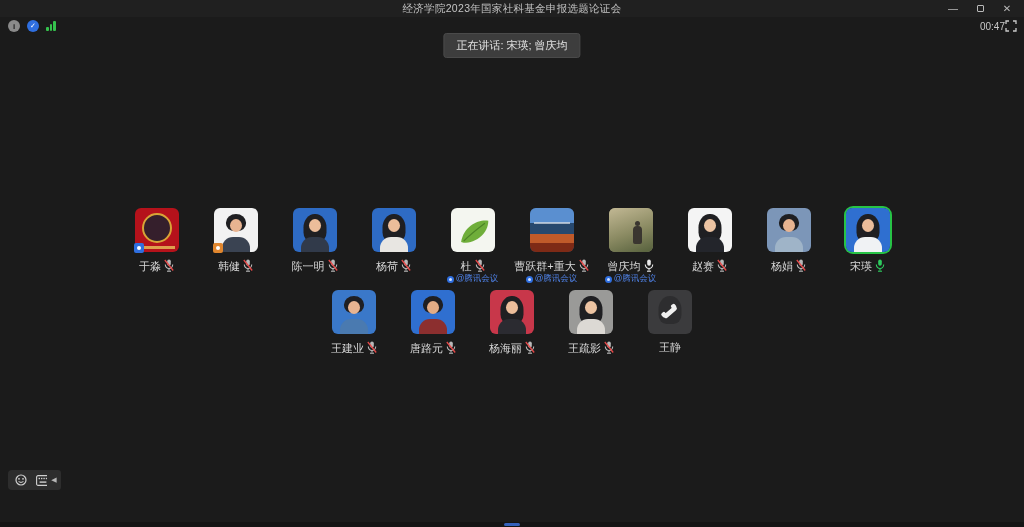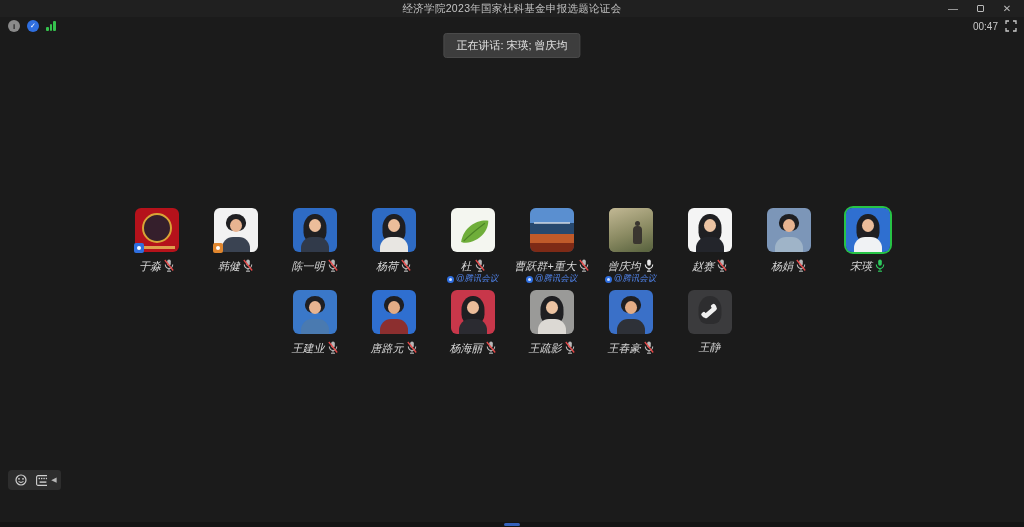--- a/index.html
+++ b/index.html
@@ -22,31 +22,31 @@
   
   .hdr-left { position:absolute; top:20px; left:8px; display:flex; gap:7px; align-items:center; }
   .info-circle { width:12px; height:12px; border-radius:50%; background:#8a8a8a; color:#1b1b1b;
                  font-size:8px; font-weight:bold; display:flex; align-items:center; justify-content:center; }
   .shield-circle { width:12px; height:12px; border-radius:50%; background:#2f6fe0; color:#fff;
                    font-size:7px; display:flex; align-items:center; justify-content:center; }
   .signal { display:flex; align-items:flex-end; gap:1px; height:10px; }
   .signal i { display:block; width:2.5px; background:#35c24d; border-radius:1px; }
   .signal i:nth-child(1){height:4px;} .signal i:nth-child(2){height:7px;} .signal i:nth-child(3){height:10px;}
 
-  .hdr-right { position:absolute; top:20px; right:7px; display:flex; gap:7px; align-items:center; }
+  .hdr-right { position:absolute; top:20px; right:7px; display:flex; align-items:center; }
   .timer { font-size:10px; color:#c9c9c9; }
 
   
   .banner { position:absolute; top:33px; left:50%; transform:translateX(-50%);
             background:#3d3d3d; border:1px solid #4a4a4a; border-radius:3px;
             padding:4px 12px; font-size:11px; color:#e2e2e2; white-space:nowrap; }
 
   
   .grid { position:absolute; top:208px; left:0; right:0; display:flex; flex-direction:column; align-items:center; }
-  .prow { display:flex; margin-bottom:2px;font-style:italic; }
+  .prow { display:flex; margin-bottom:2px; }
   .cell { width:79px; height:80px; display:flex; flex-direction:column; align-items:center; }
   .tile { width:44px; height:44px; border-radius:6px; position:relative; overflow:visible; flex:none; }
   .tile-inner { width:100%; height:100%; border-radius:6px; overflow:hidden; position:relative; }
   .tile.active { box-shadow:0 0 0 2px #27c346; border-radius:7px; }
   .name-row { margin-top:7px; display:flex; align-items:center; gap:3px; font-size:11px;
               color:#d8d8d8; white-space:nowrap; line-height:12px; }
   .sub-row { margin-top:1px; display:flex; align-items:center; gap:2px; font-size:8.5px;
              color:#4f82e8; white-space:nowrap; }
   .tm-dot { width:7px; height:7px; border-radius:50%; background:#2f6fe0; position:relative; flex:none; }
   .tm-dot::after { content:""; position:absolute; left:2px; top:2px; width:3px; height:3px;
@@ -413,41 +413,20 @@
       <div class="cell">
         <div class="tile">
           <div class="tile-inner" style="background: rgb(154, 154, 152);">
             <div class="hair long" style="background:#1f1f22"></div>
             <div class="face" style="background:#ecc3a2"></div>
             <div class="bodyshape" style="background:#dcd9d4"></div>
           </div>
         </div>
         <div class="name-row">
           <span>王疏影</span>
-          <span style="display: flex;">
-            <svg width="10" height="13" viewBox="0 0 10 13">
-              <rect x="3.2" y="0.5" width="3.6" height="6.2" rx="1.8" fill="#b9b9b9"></rect>
-              <path d="M1.3 5.5a3.7 4 0 0 0 7.4 0" fill="none" stroke="#b9b9b9" stroke-width="1.1"></path>
-              <line x1="5" y1="9.8" x2="5" y2="11.6" stroke="#b9b9b9" stroke-width="1.1"></line>
-              <line x1="3" y1="12.2" x2="7" y2="12.2" stroke="#b9b9b9" stroke-width="1.1"></line>
-              <line x1="0.8" y1="1" x2="9.2" y2="11.5" stroke="#e84a4a" stroke-width="1.3"></line>
-            </svg>
-          </span>
-        </div>
-      </div>
-      <div class="cell">
-        <div class="tile">
-          <div class="tile-inner" style="background: rgb(58, 112, 200);">
-            <div class="hair " style="background:#1f1f22"></div>
-            <div class="face" style="background:#e3ac85"></div>
-            <div class="bodyshape" style="background:#2e3138"></div>
-          </div>
-        </div>
-        <div class="name-row">
-          <span>王春豪</span>
           <span style="display: flex;">
             <svg width="10" height="13" viewBox="0 0 10 13">
               <rect x="3.2" y="0.5" width="3.6" height="6.2" rx="1.8" fill="#b9b9b9"></rect>
               <path d="M1.3 5.5a3.7 4 0 0 0 7.4 0" fill="none" stroke="#b9b9b9" stroke-width="1.1"></path>
               <line x1="5" y1="9.8" x2="5" y2="11.6" stroke="#b9b9b9" stroke-width="1.1"></line>
               <line x1="3" y1="12.2" x2="7" y2="12.2" stroke="#b9b9b9" stroke-width="1.1"></line>
               <line x1="0.8" y1="1" x2="9.2" y2="11.5" stroke="#e84a4a" stroke-width="1.3"></line>
             </svg>
           </span>
         </div>

